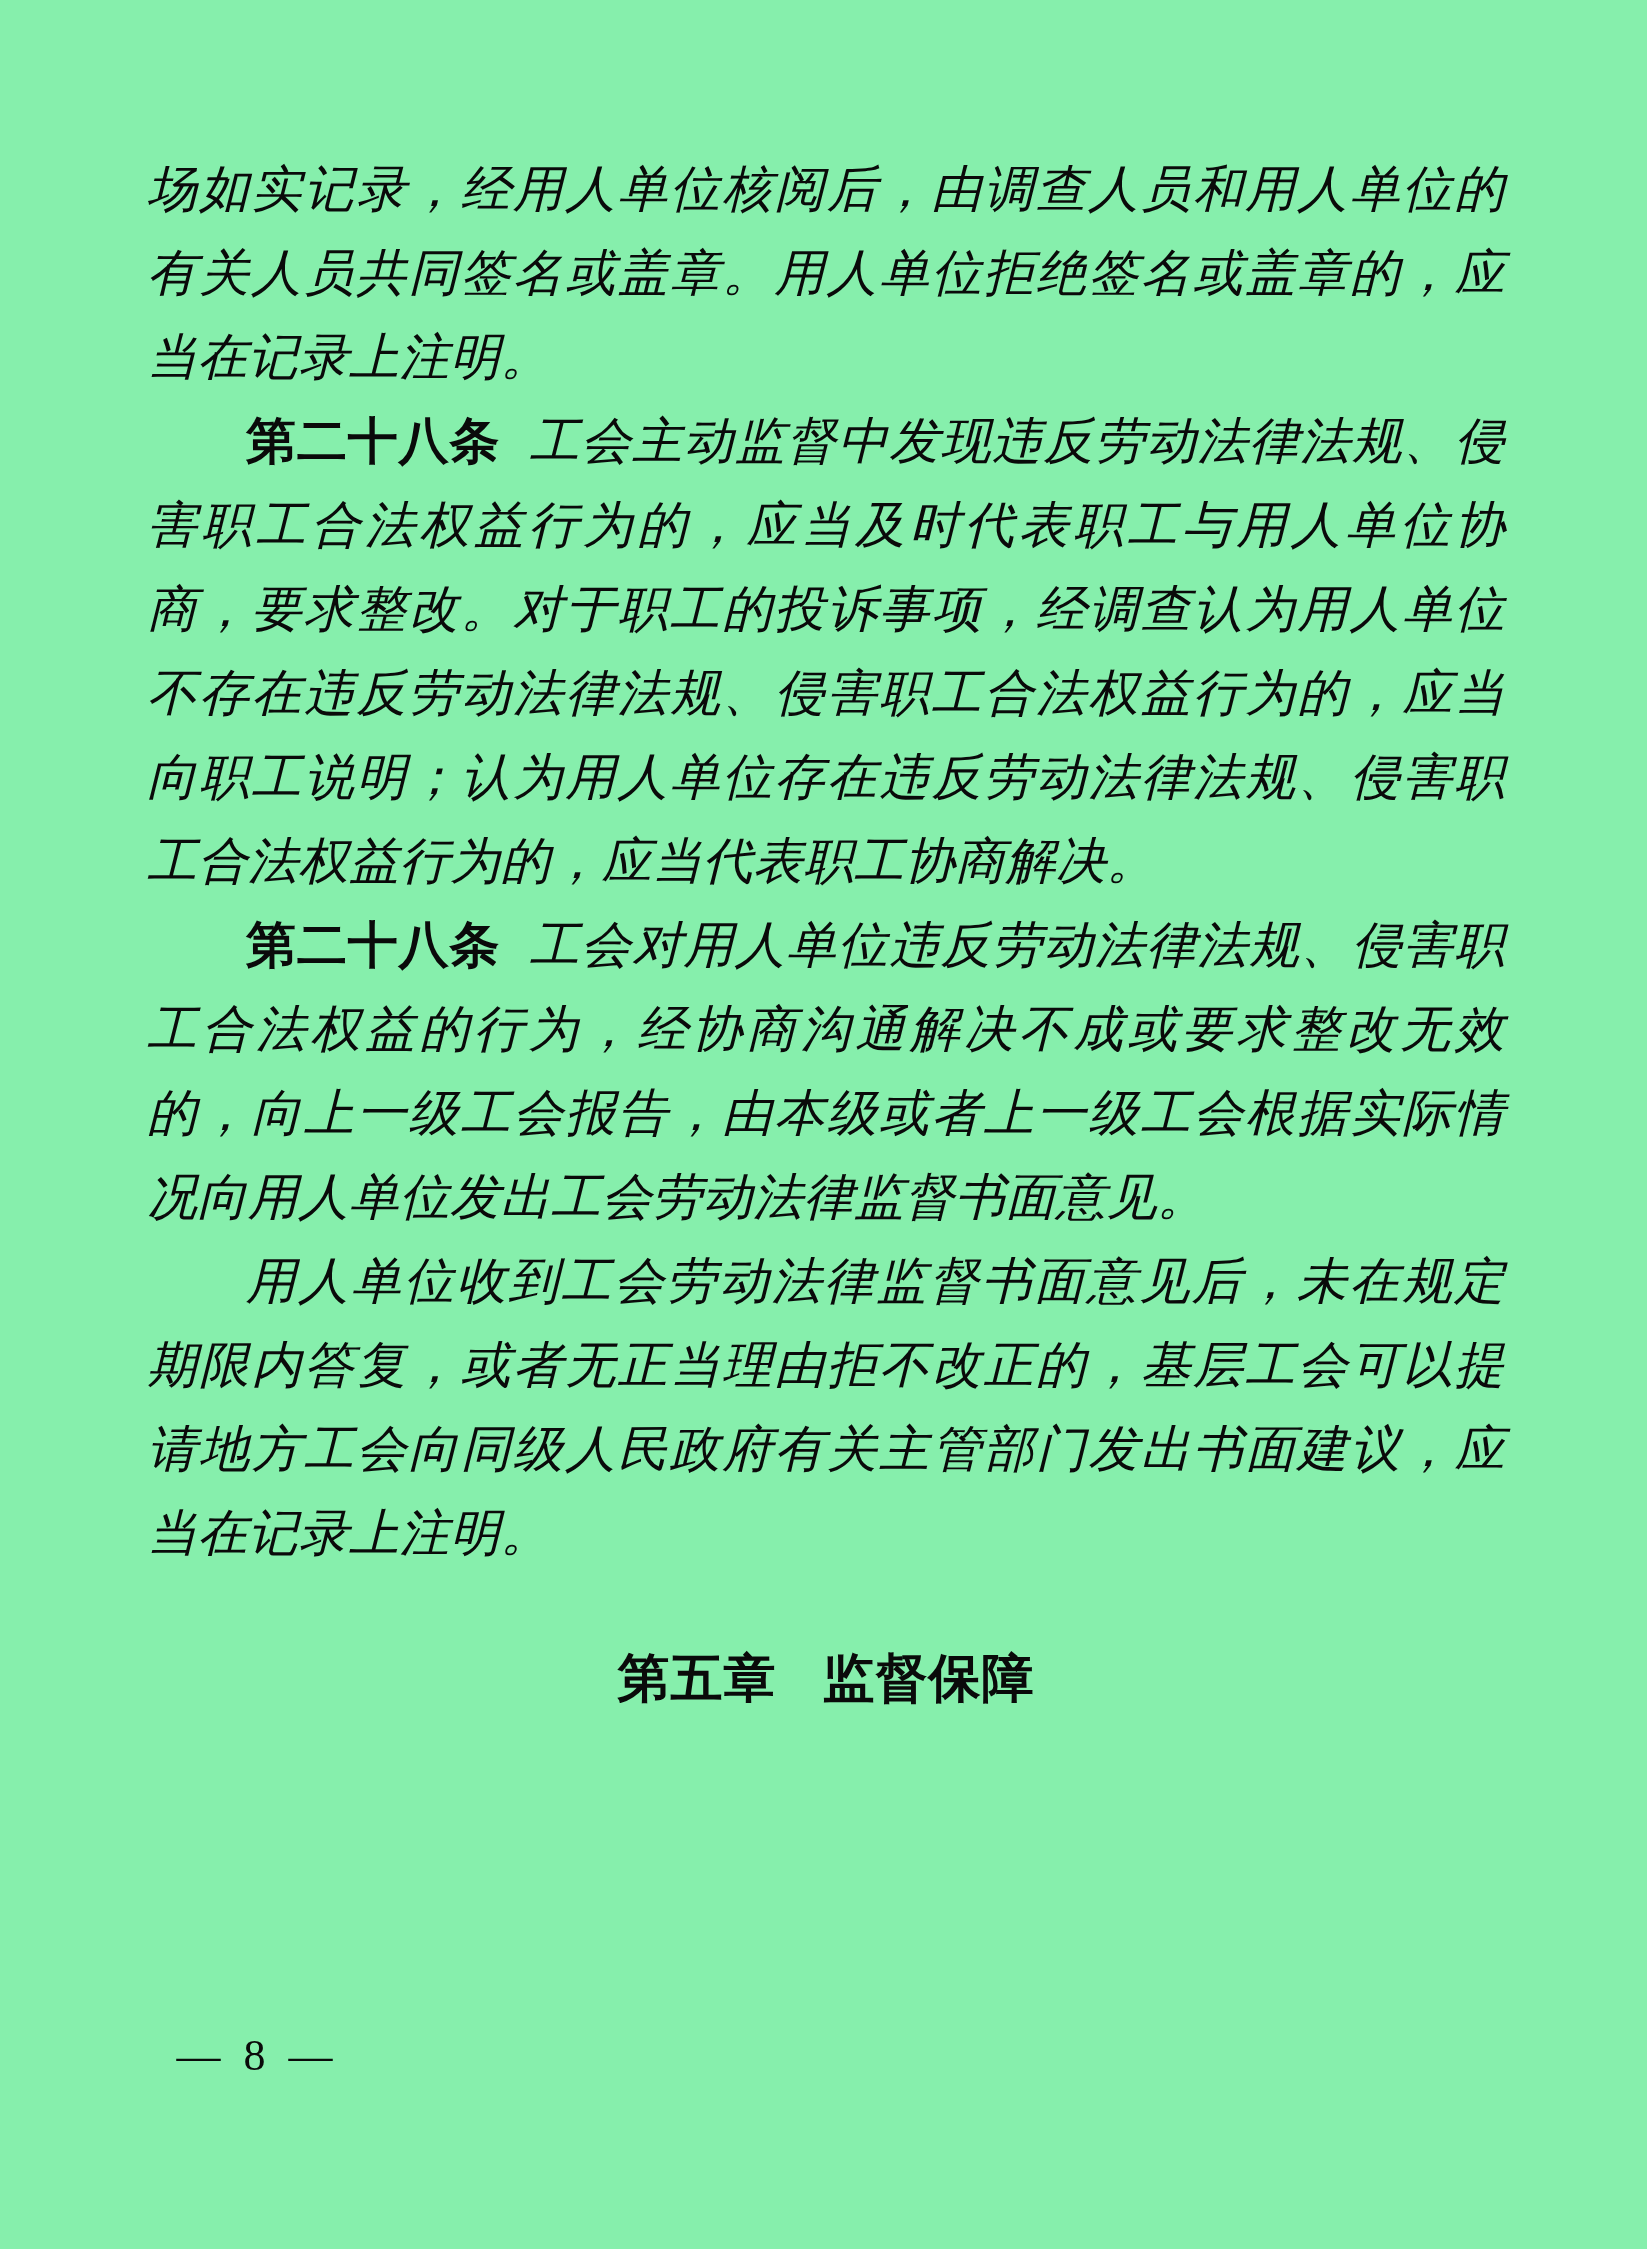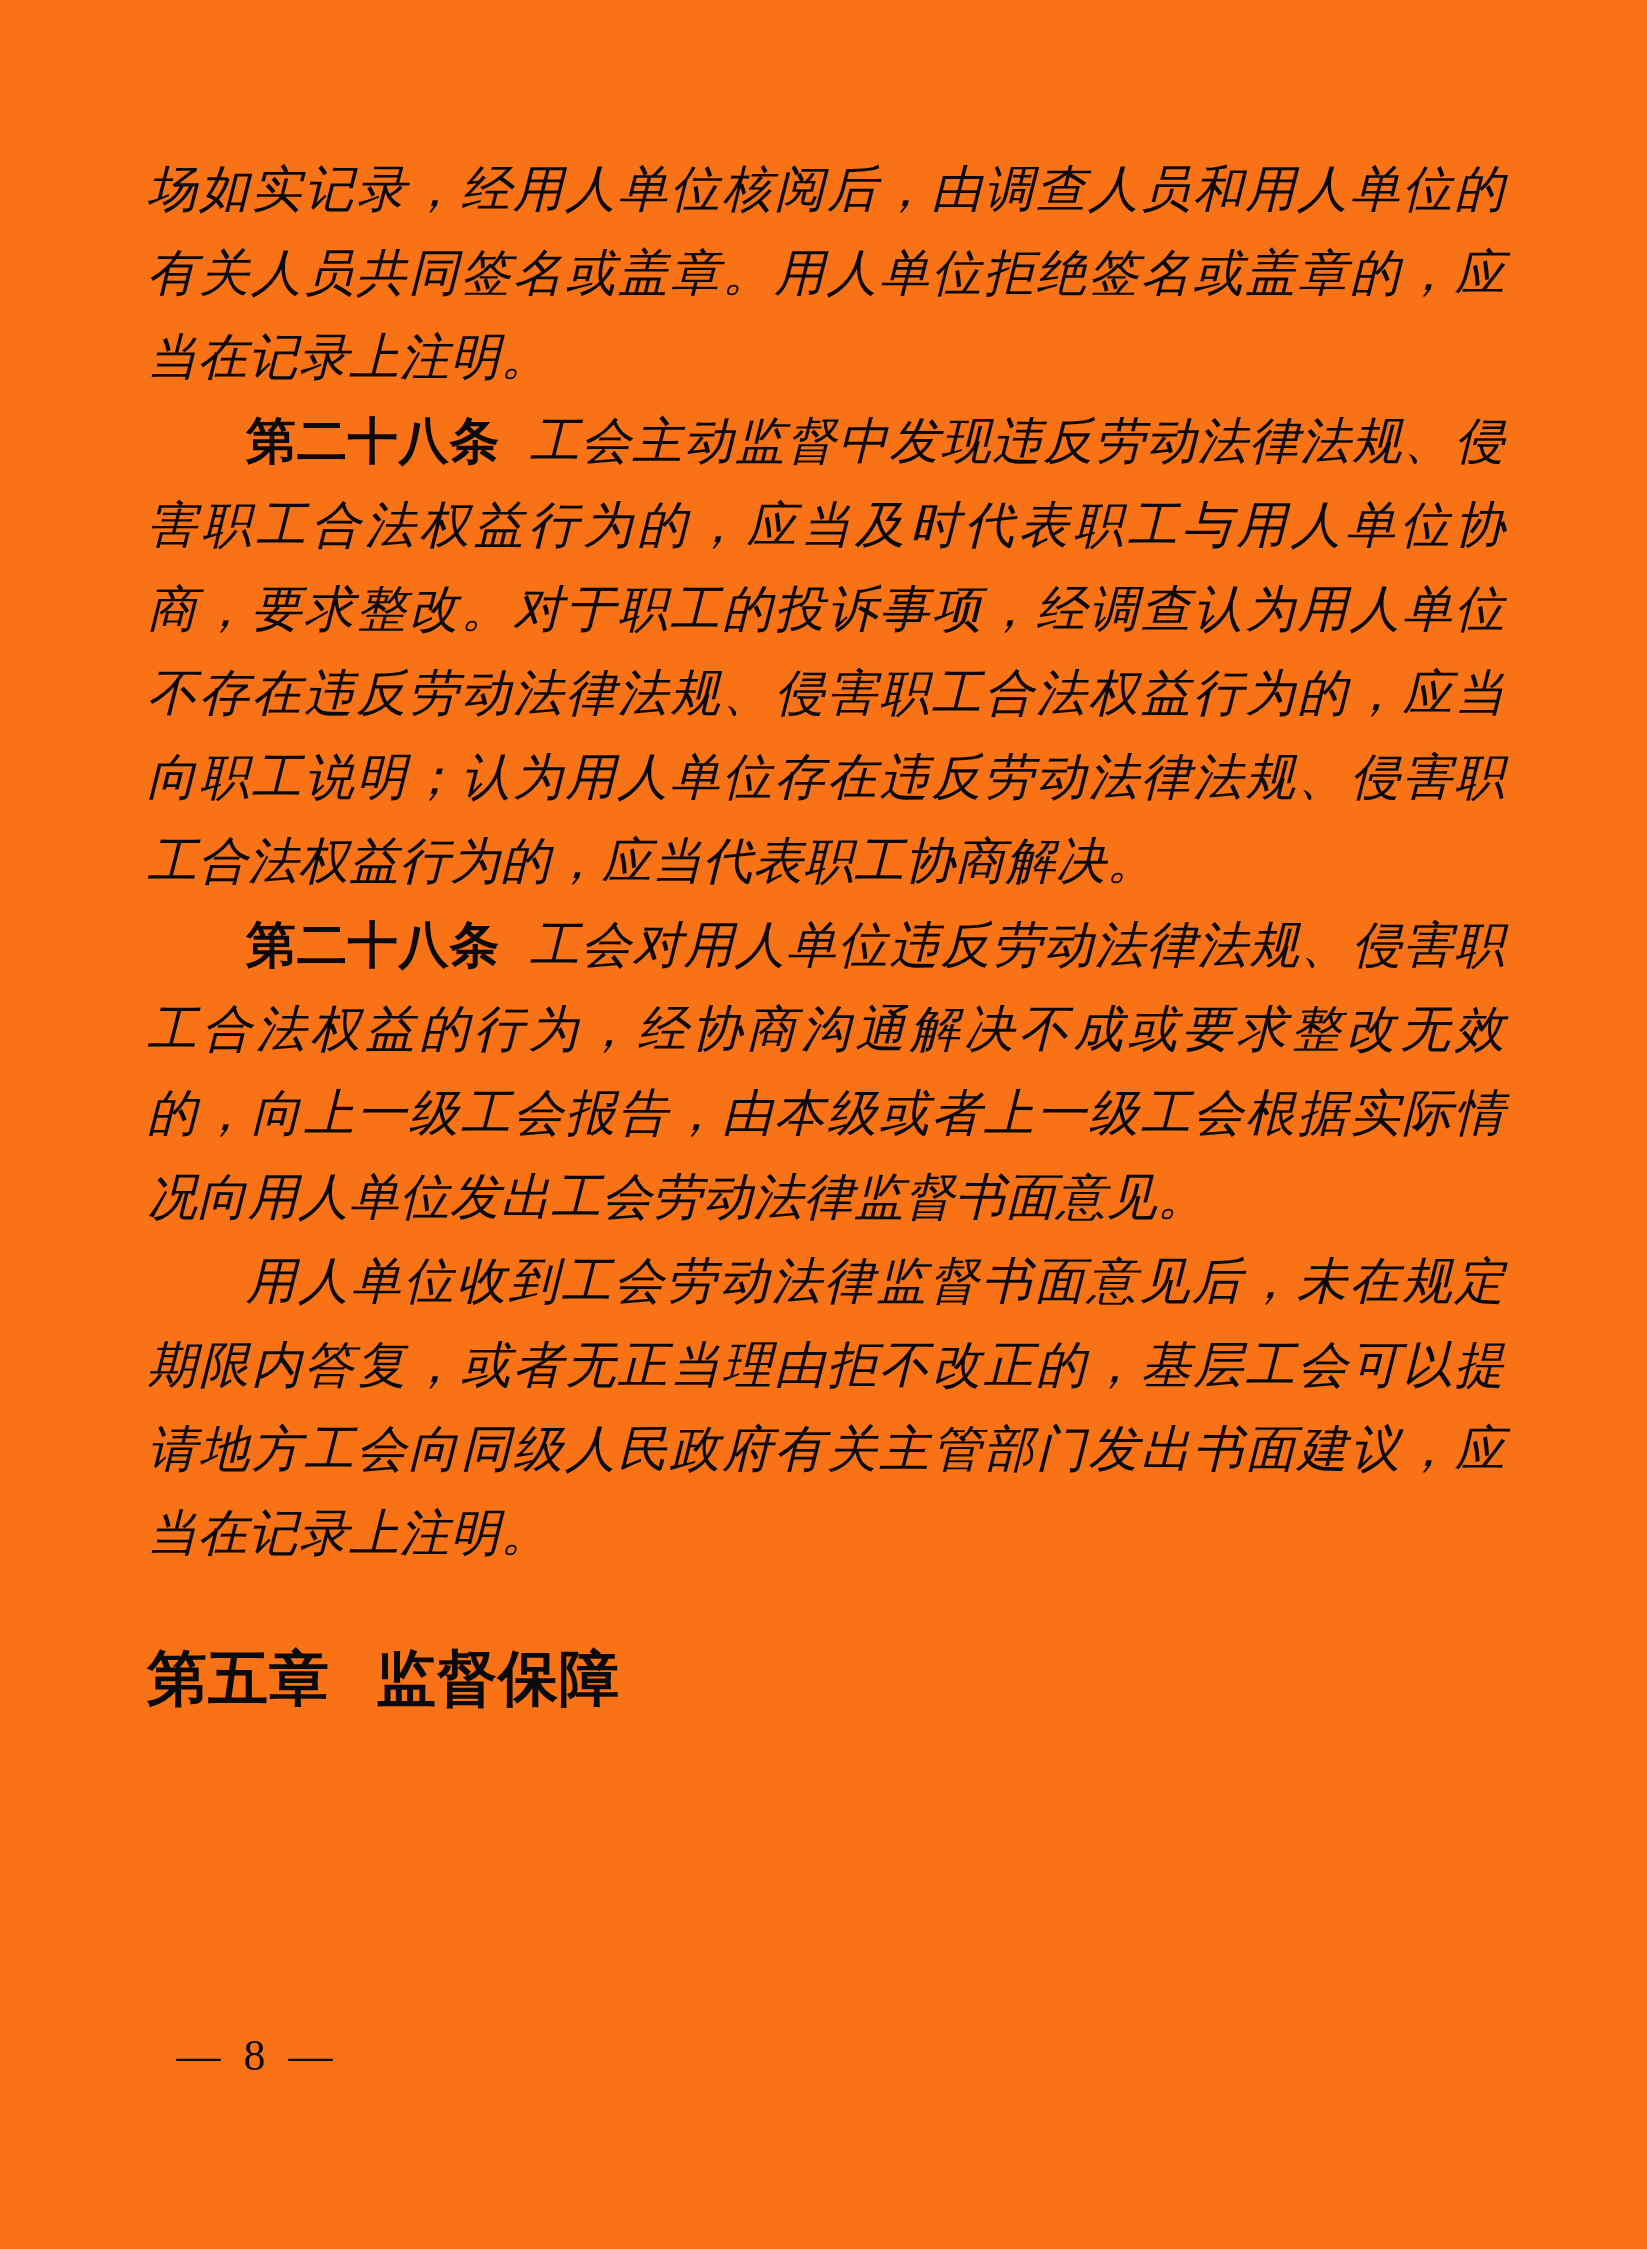--- a/index.html
+++ b/index.html
@@ -8,21 +8,21 @@
     padding: 0;
     background: #ffffff;
   }
   body {
     font-family: "Liberation Serif", "DejaVu Serif", serif;
   }
   .page {
     position: relative;
     width: 1647px;
     height: 2249px;
-    background: #f97316;
+    background: #86efac;
     overflow: hidden;
     box-sizing: border-box;
   }
   .content {
     position: absolute;
     left: 147px;
     top: 147px;
     width: 1358px;
   }
   .para {
@@ -47,23 +47,23 @@
     font-style: normal;
     letter-spacing: 0px;
   }
   .gap-after-label {
     display: inline-block;
     width: 28px;
   }
   .chapter-heading {
     font-family: "DejaVu Sans", "Liberation Sans", sans-serif;
     font-weight: 700;
-    font-size: 60px;
+    font-size: 52px;
     line-height: 84px;
-    text-align: left;
+    text-align: center;
     color: #0a0a0a;
     letter-spacing: 1px;
     margin: 0;
   }
   .chapter-gap {
     display: inline-block;
     width: 46px;
   }
   .spacer-md { height: 61px; }
   .page-number {

